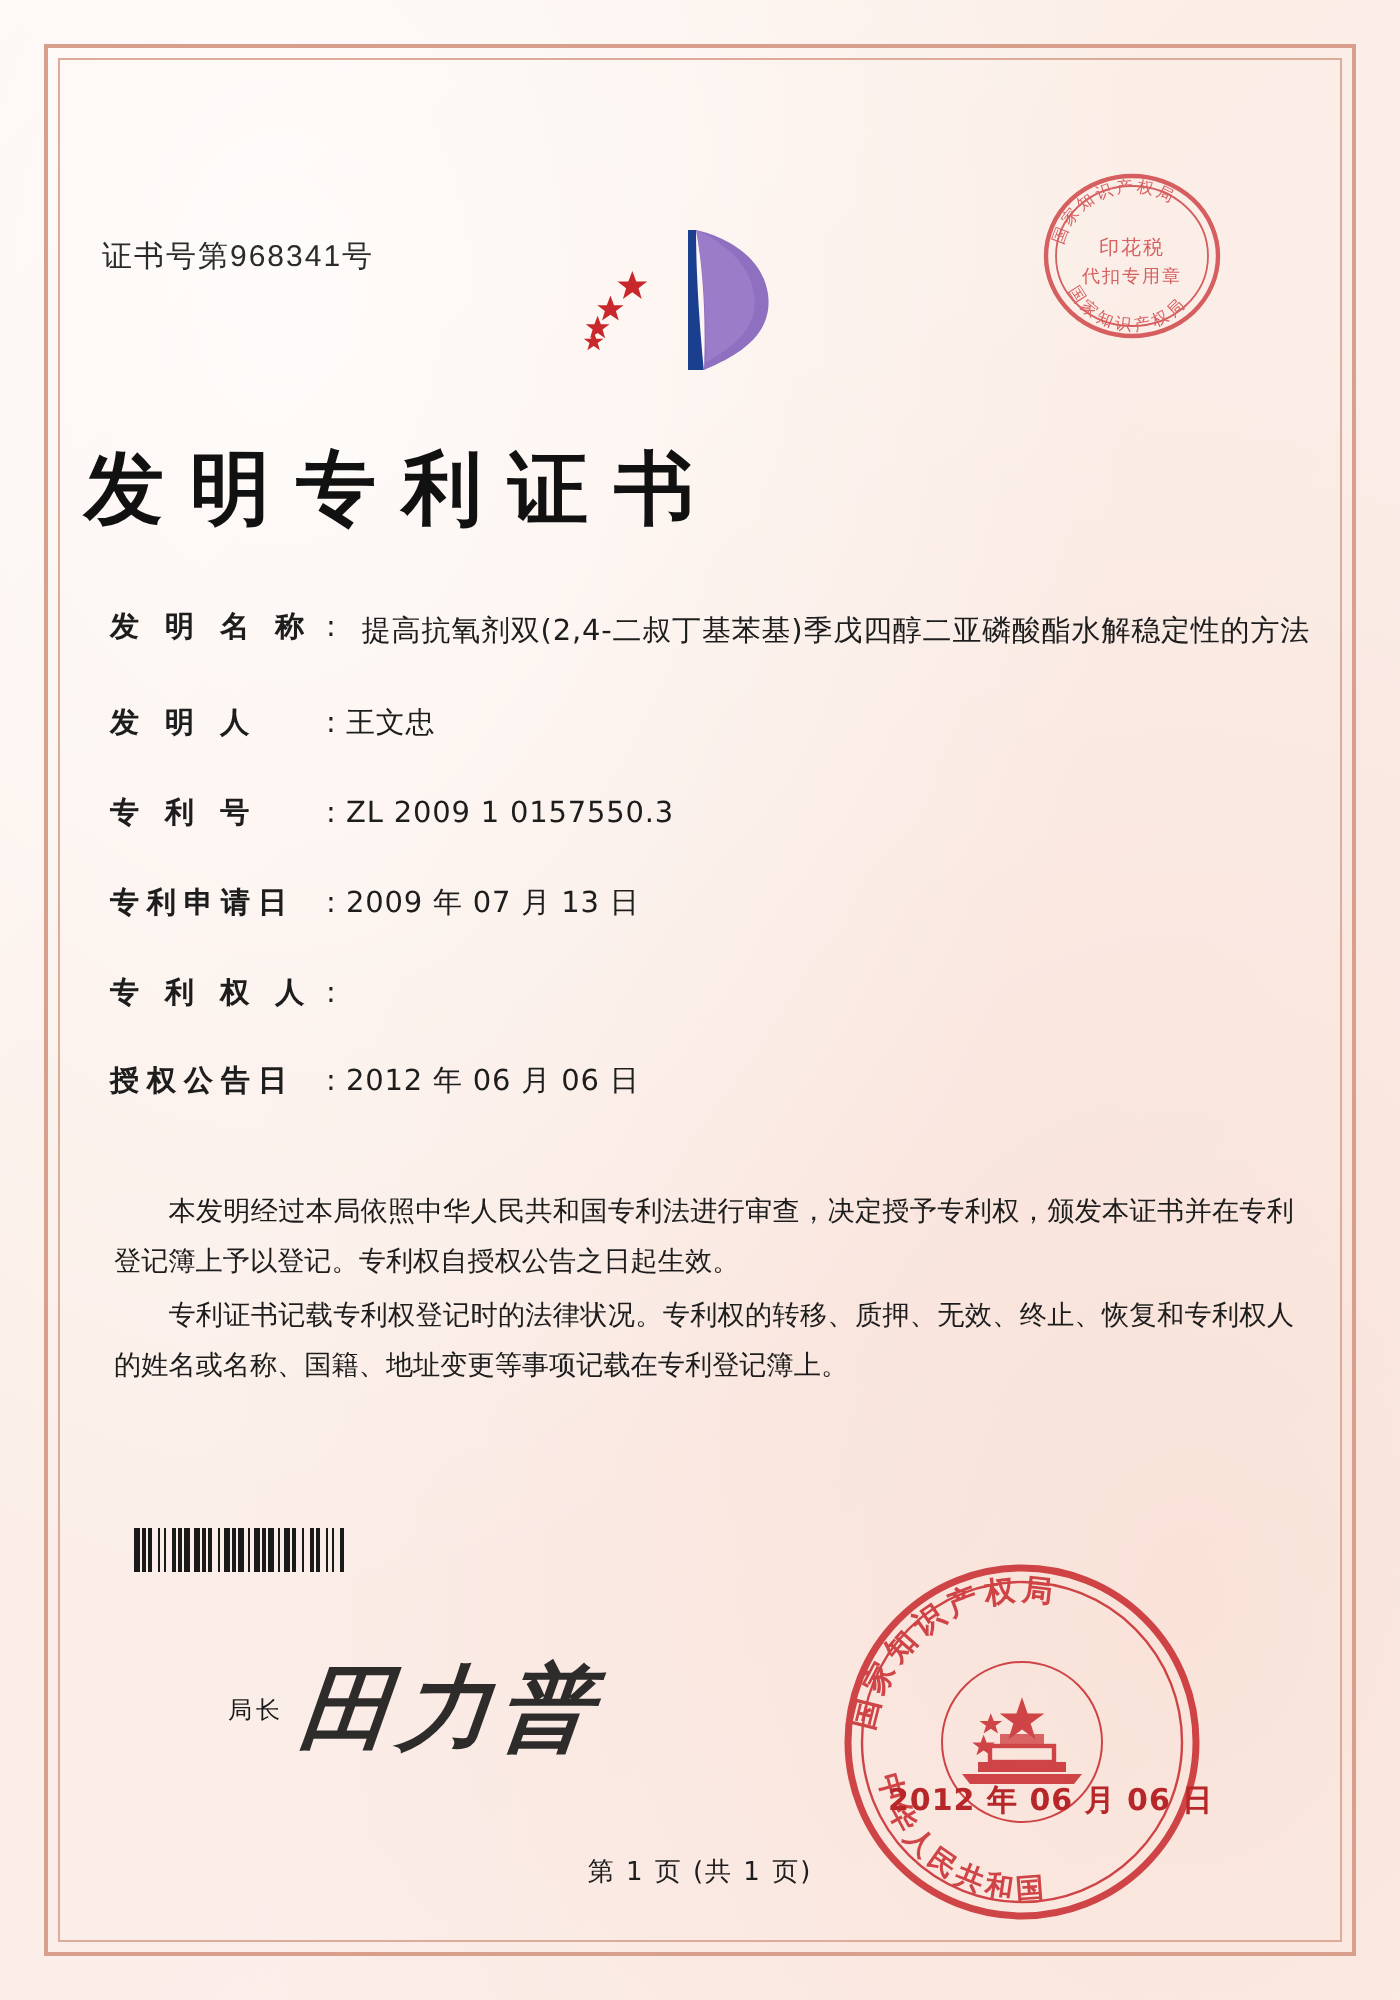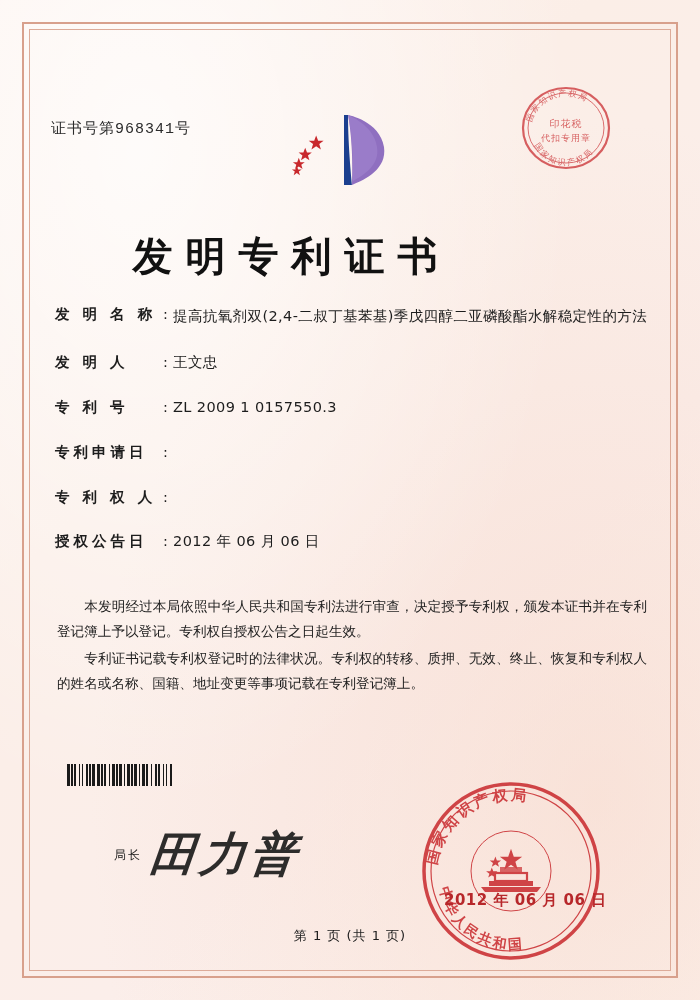--- a/index.html
+++ b/index.html
@@ -47,21 +47,21 @@
     position: absolute;
     left: 29px; top: 29px;
     width: 642px; height: 942px;
   }
 
   
   .cert-no {
     position: absolute;
     left: 22px;
     top: 90px;
-    font-family: Liberation Mono, monospace;
+    font-family: Liberation Sans, sans-serif;
     font-size: 15px;
     color: #2b2b2b;
     letter-spacing: 1px;
   }
 
   
   .emblem {
     position: absolute;
     left: 245px;
     top: 78px;
@@ -76,28 +76,27 @@
     top: 52px;
     width: 94px;
     height: 94px;
   }
 
   .title {
     position: absolute;
     left: 0;
     top: 188px;
     width: 512px;
-    text-align: center;
+    text-align: left;
     font-family: "DejaVu Sans", sans-serif;
     font-size: 40px;
     font-weight: bold;
     letter-spacing: 13px;
     color: #111;
     text-indent: 13px;
-    margin-top: 12px;
   }
 
   .fields {
     position: absolute;
     left: 26px;
     top: 275px;
     width: 600px;
   }
   .field-row {
     display: flex;
@@ -115,21 +114,21 @@
     font-weight: bold;
   }
   .field-colon {
     flex: 0 0 10px;
     width: 10px;
   }
   .field-value {
     flex: 1;
     letter-spacing: 0.4px;
   }
-  .field-row.tall .field-value { line-height: 1.75; }
+  .field-row.tall .field-value { line-height: 1.75; text-align: right; }
 
   .paragraphs {
     position: absolute;
     left: 28px;
     top: 565px;
     width: 590px;
     font-size: 13.6px;
     color: #1d1d1d;
     line-height: 1.85;
     text-align: justify;
@@ -262,20 +261,21 @@
         <span class="field-value">王文忠</span>
       </div>
       <div class="field-row">
         <span class="field-label">专 利 号</span>
         <span class="field-colon">:</span>
         <span class="field-value">ZL 2009 1 0157550.3</span>
       </div>
       <div class="field-row">
         <span class="field-label">专利申请日</span>
         <span class="field-colon">:</span>
+        <span class="field-value">2009 年 07 月 13 日</span>
       </div>
       <div class="field-row">
         <span class="field-label">专 利 权 人</span>
         <span class="field-colon">:</span>
       </div>
       <div class="field-row">
         <span class="field-label">授权公告日</span>
         <span class="field-colon">:</span>
         <span class="field-value">2012 年 06 月 06 日</span>
       </div>

